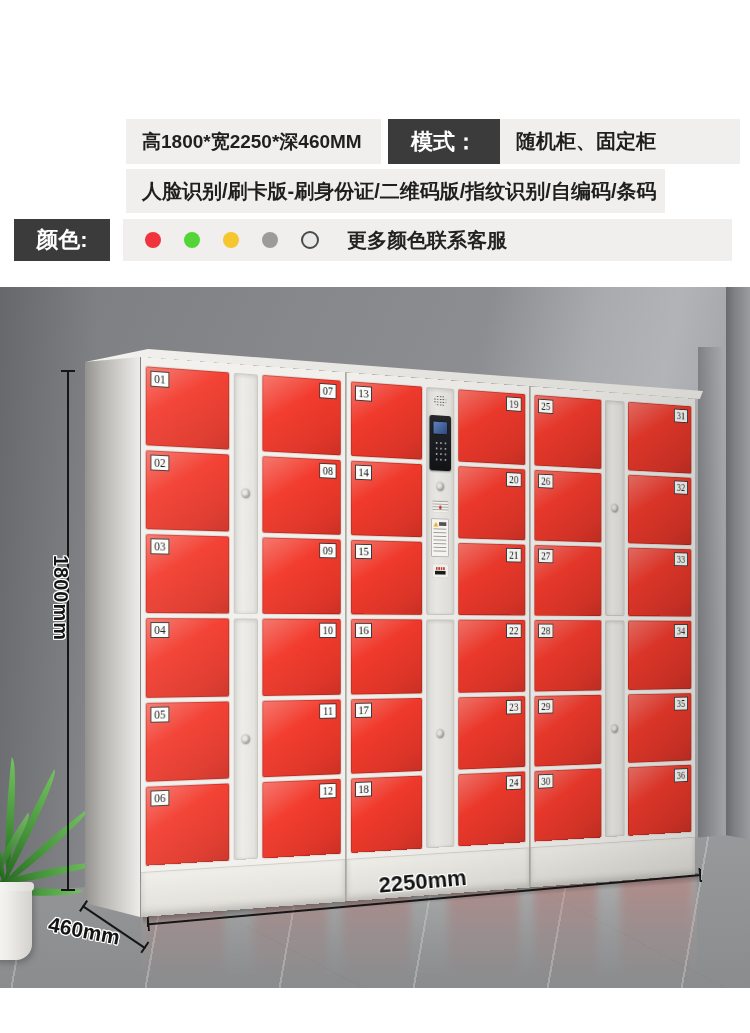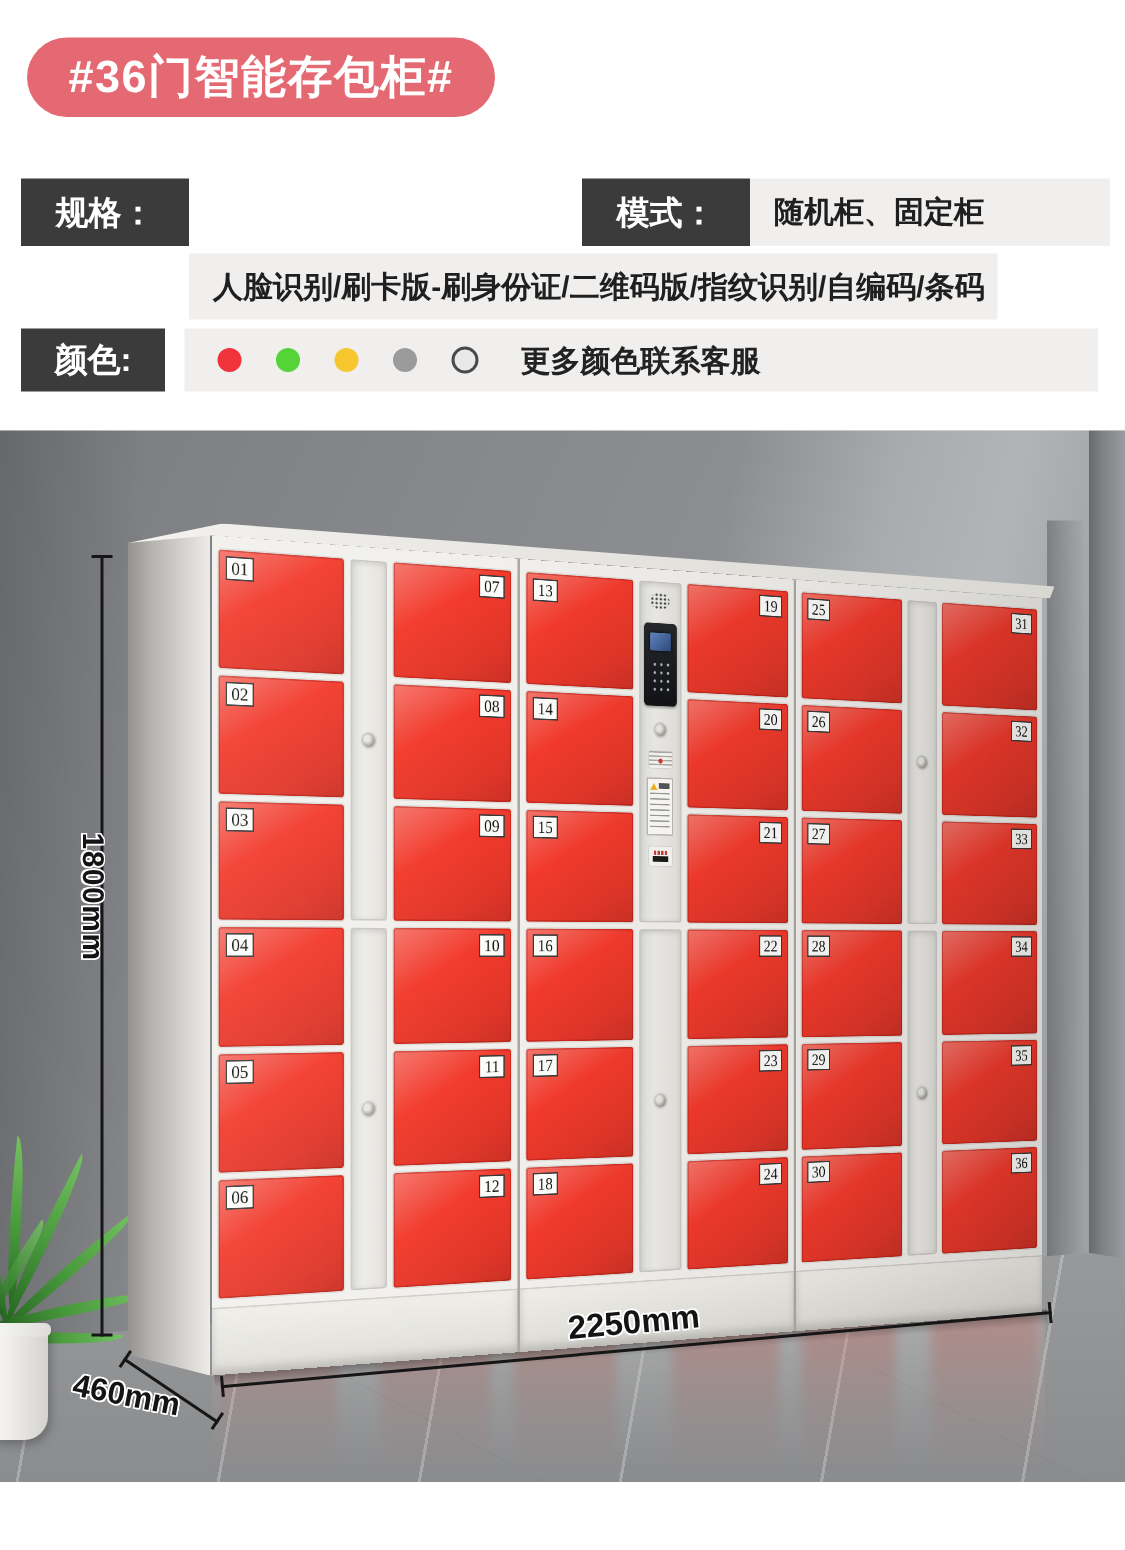--- a/index.html
+++ b/index.html
@@ -149,23 +149,22 @@
     background:linear-gradient(90deg,#fdfdfb,#efeeea 45%,#d3d2ce 100%);
     box-shadow:2px 3px 6px rgba(50,50,52,.35);}
   .pot::before{content:"";position:absolute;left:-2px;top:0;width:50px;height:9px;
     border-radius:4px;background:linear-gradient(90deg,#ffffff,#dddcd8);}
 </style>
 </head>
 <body>
 
 <div class="page">
 
-  <div class="title-badge">#36门智能存包柜#</div>
-
-  <div class="chip r1 chip-spec">规格：</div>
+
+  <div class="val  r1 val-spec">高1800*宽2250*深460MM</div>
   <div class="chip r1 chip-mode">模式：</div>
   <div class="val  r1 val-mode">随机柜、固定柜</div>
 
   <div class="val  r2 val-sys">人脸识别/刷卡版-刷身份证/二维码版/指纹识别/自编码/条码</div>
 
   <div class="chip r3 chip-col">颜色:</div>
   <div class="val  r3 val-col">
     <span class="dots">
         <span class="dot" style="background: rgb(240, 51, 60);"></span>
         <span class="dot" style="background: rgb(85, 212, 55);"></span>

